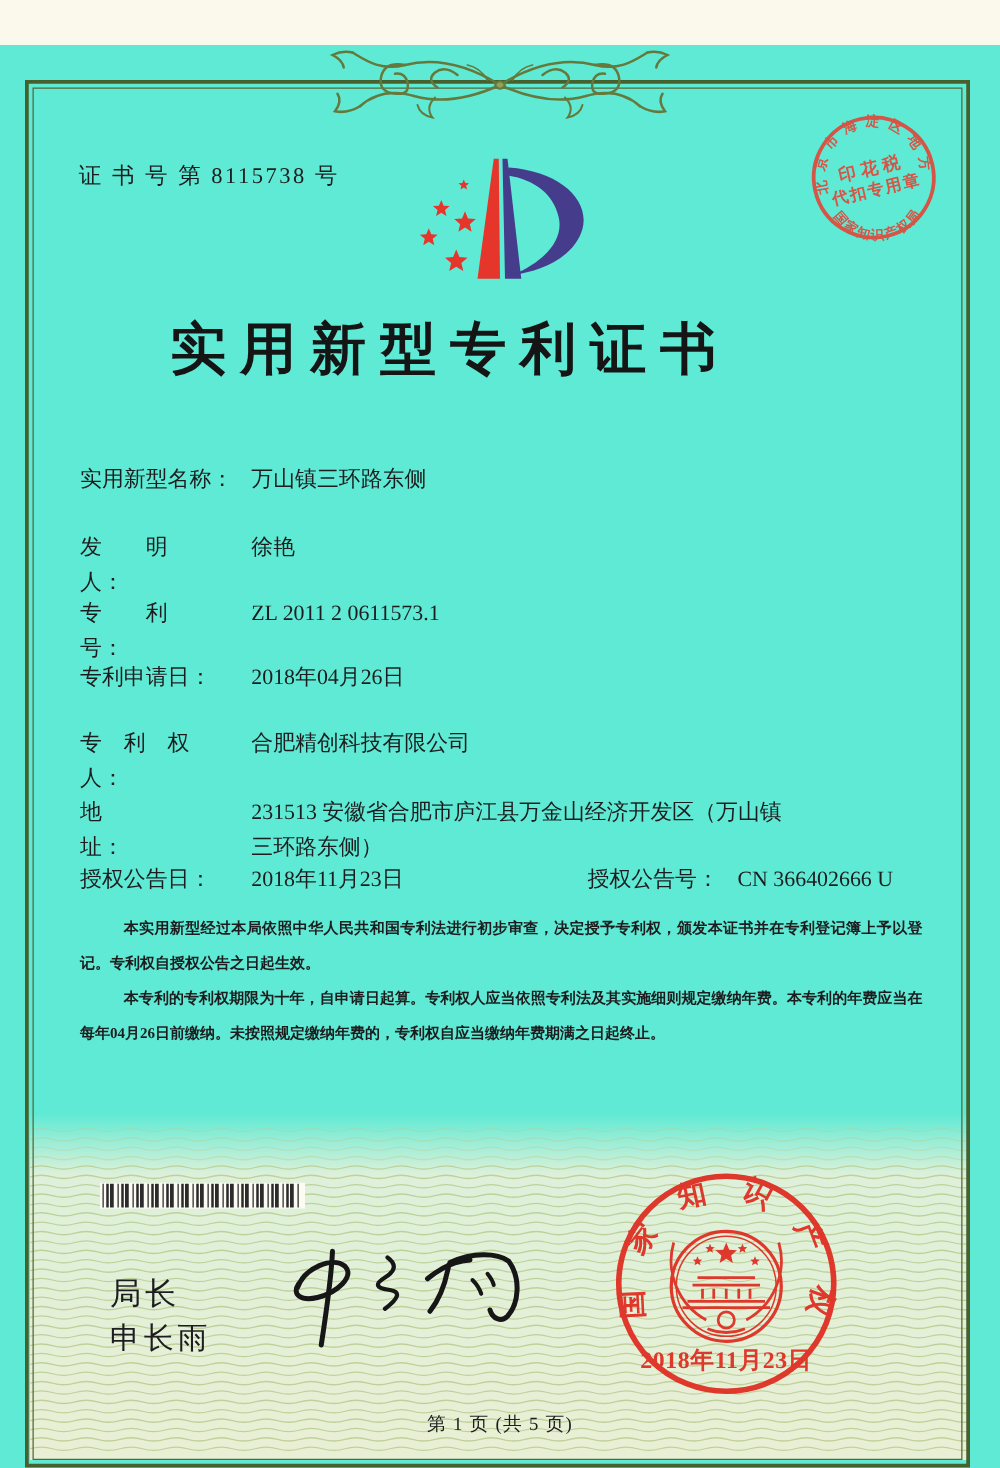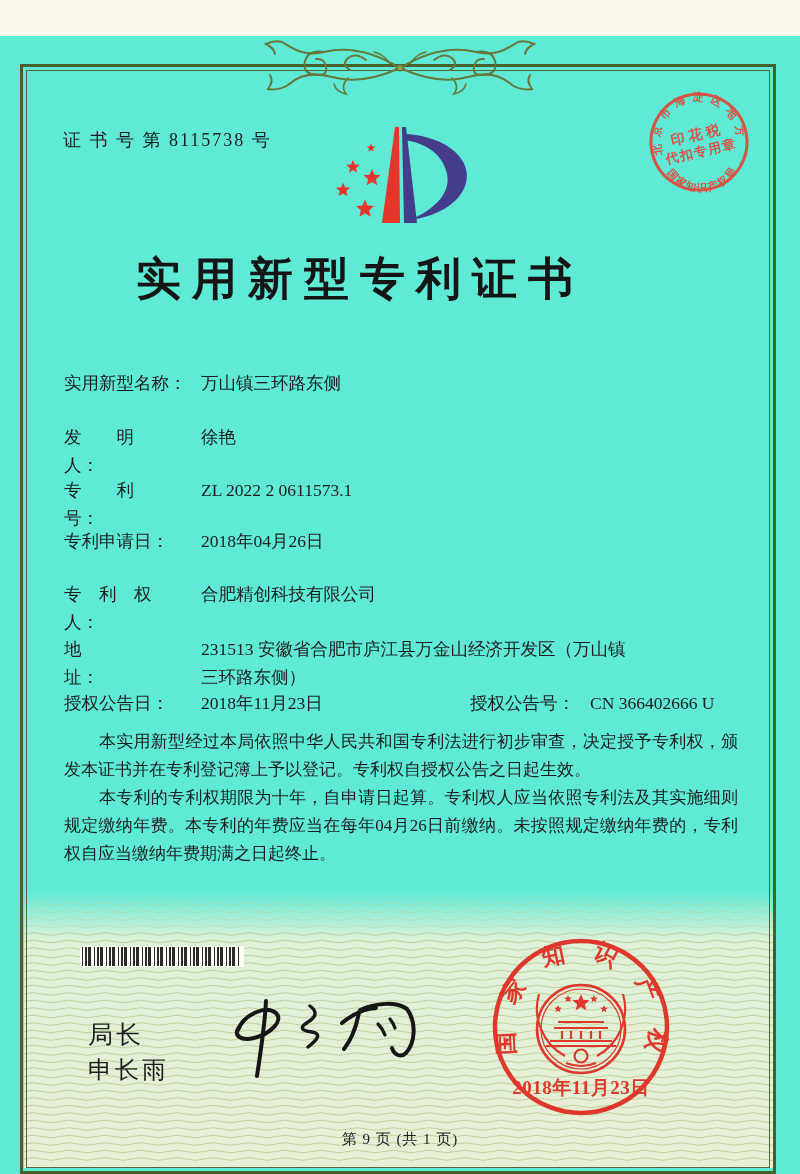--- a/index.html
+++ b/index.html
@@ -16,22 +16,22 @@
   .cert-no{position:absolute;left:63px;top:92px;font-size:18px;letter-spacing:2px;z-index:4;}
   .logo{position:absolute;left:330px;top:86px;z-index:4;}
   .tax-stamp{position:absolute;left:624px;top:30px;z-index:5;opacity:.92;}
   .title{position:absolute;left:0;top:213px;width:720px;margin:0;text-align:center;
          font-size:45px;font-weight:bold;letter-spacing:11px;z-index:4;color:#151515;}
   .frow{position:absolute;left:64px;width:690px;font-size:17.5px;line-height:28px;z-index:4;}
   .flabel{display:inline-block;width:137px;vertical-align:top;}
   .fvalue{display:inline-block;vertical-align:top;max-width:428px;}
   .fpair2{position:absolute;left:406px;top:0;white-space:nowrap;}
   .fpair2 .flabel{width:120px;}
-  .body-text{position:absolute;left:64px;top:692px;width:674px;font-size:17px;
-             line-height:28px;text-align:justify;z-index:4;}
+  .body-text{position:absolute;left:64px;top:692px;width:674px;font-size:12px;
+             line-height:28px;text-align:justify;z-index:4;font-weight:bold;}
   .body-text p{margin:0;text-indent:35px;}
   .barcode{position:absolute;left:80px;top:910px;z-index:4;}
   .signer-title{position:absolute;left:88px;top:982px;font-size:25px;letter-spacing:3px;z-index:4;}
   .signer-name{position:absolute;left:88px;top:1018px;font-size:24px;letter-spacing:3px;z-index:4;}
   .signature{position:absolute;left:208px;top:942px;z-index:4;}
   .seal{position:absolute;left:486px;top:896px;z-index:5;opacity:.95;}
   .footer{position:absolute;left:0;top:1094px;width:800px;text-align:center;
           font-size:15px;letter-spacing:1px;z-index:4;}
 </style>
 </head>
@@ -152,21 +152,21 @@
 
   <h1 class="title">实用新型专利证书</h1>
 
   <div class="frow" style="top:333px">
     <span class="flabel">实用新型名称：</span><span class="fvalue">万山镇三环路东侧</span>
   </div>
   <div class="frow" style="top:387px">
     <span class="flabel">发　　明　　人：</span><span class="fvalue">徐艳</span>
   </div>
   <div class="frow" style="top:440px">
-    <span class="flabel">专　　利　　号：</span><span class="fvalue">ZL 2022 2 0611573.1</span>
+    <span class="flabel">专　　利　　号：</span><span class="fvalue">ZL 2011 2 0611573.1</span>
   </div>
   <div class="frow" style="top:491px">
     <span class="flabel">专利申请日：</span><span class="fvalue">2018年04月26日</span>
   </div>
   <div class="frow" style="top:544px">
     <span class="flabel">专　利　权　人：</span><span class="fvalue">合肥精创科技有限公司</span>
   </div>
   <div class="frow" style="top:599px">
     <span class="flabel">地　　　　　址：</span><span class="fvalue">231513 安徽省合肥市庐江县万金山经济开发区（万山镇三环路东侧）</span>
   </div>
@@ -277,15 +277,15 @@
           <circle cx="95" cy="124" r="6.5"></circle>
           <path d="M53 62 C46 86 57 112 79 124"></path>
           <path d="M137 62 C144 86 133 112 111 124"></path>
           <path d="M80 131 Q95 137 110 131"></path>
         </g>
       </g>
       <text x="95" y="162" text-anchor="middle" font-size="19" font-weight="bold" letter-spacing="0.5" stroke="none">2018年11月23日</text>
     </g>
   </svg>
 
-  <div class="footer">第 9 页 (共 1 页)</div>
+  <div class="footer">第 1 页 (共 5 页)</div>
 
 </div>
 
 </body></html>

